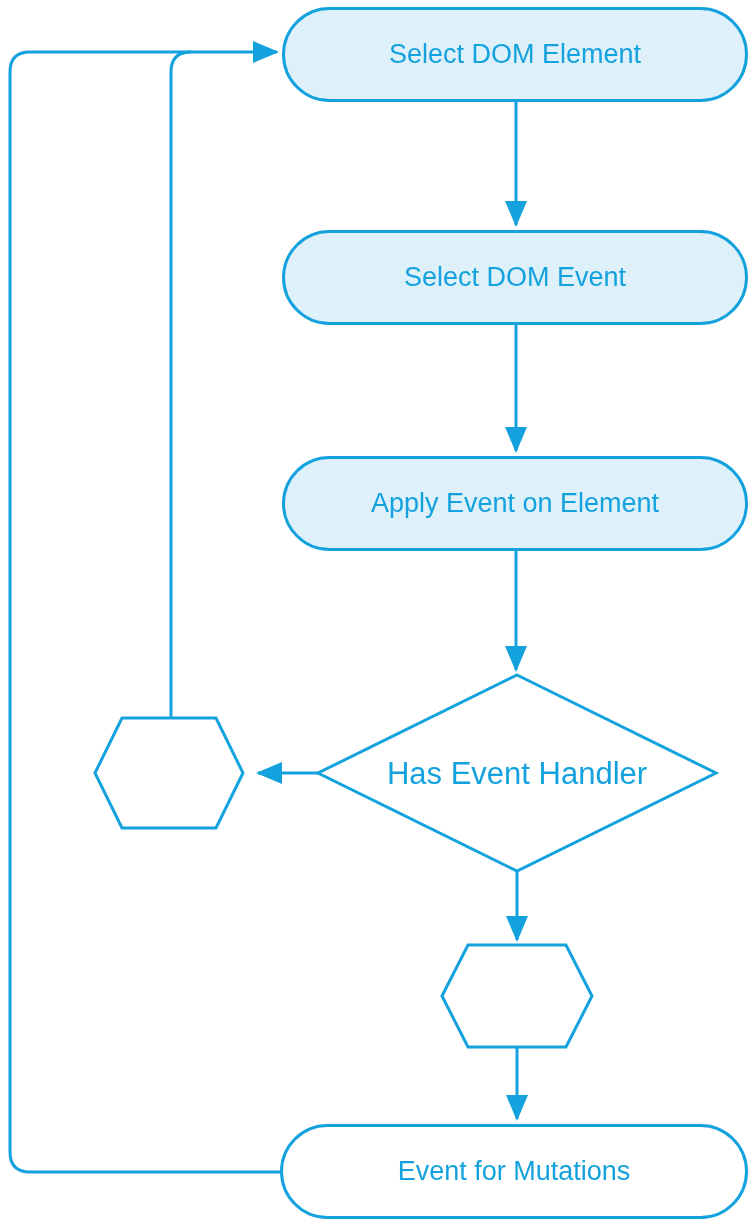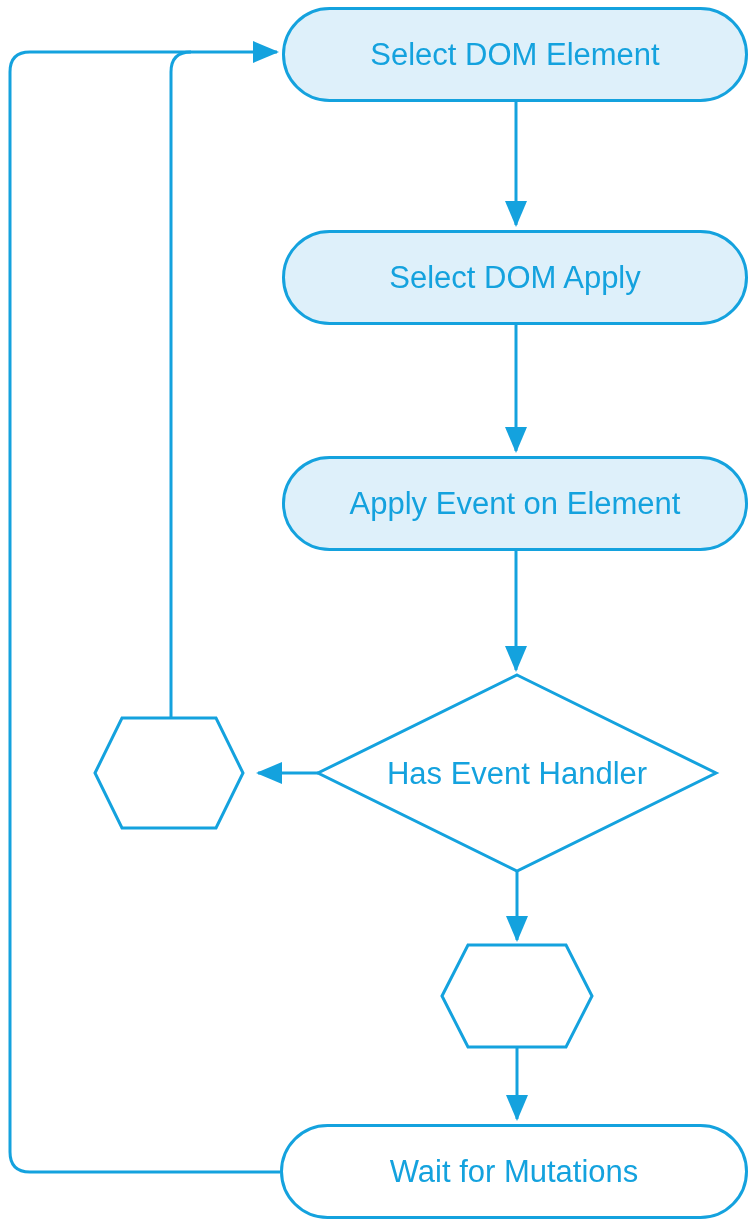--- a/index.html
+++ b/index.html
@@ -16,21 +16,21 @@
   .shape { stroke: #14A2DE; stroke-width: 3; }
   .shape-white { fill: #ffffff; }
   .node {
     position: absolute;
     display: flex;
     align-items: center;
     justify-content: center;
     box-sizing: border-box;
     border: 3px solid #14A2DE;
     color: #14A2DE;
-    font-size: 31px;
+    font-size: 27px;
     line-height: 1;
     white-space: nowrap;
     text-align: center;
   }
   .stadium { border-radius: 48px; }
   .filled { background: #DEF0FA; }
   .white-bg { background: #ffffff; }
   .shape-label {
     position: absolute;
     display: flex;
@@ -69,28 +69,28 @@
     <polygon class="shape shape-white" points="95,773 122,718 216,718 243,773 216,828 122,828"></polygon>
 
     <polygon class="shape shape-white" points="442,996 468,945 566,945 592,996 566,1047 468,1047"></polygon>
   </svg>
 
   <div class="node stadium filled" style="left:282px; top:7px; width:466px; height:95px;">
     <span>Select DOM Element</span>
   </div>
 
   <div class="node stadium filled" style="left:282px; top:230px; width:466px; height:95px;">
-    <span>Select DOM Apply</span>
+    <span>Select DOM Event</span>
   </div>
 
   <div class="node stadium filled" style="left:282px; top:456px; width:466px; height:95px;">
     <span>Apply Event on Element</span>
   </div>
 
   <div class="node stadium white-bg" style="left:280px; top:1124px; width:468px; height:95px;">
-    <span>Wait for Mutations</span>
+    <span>Event for Mutations</span>
   </div>
 
   <div class="shape-label" style="left:367px; top:753px; width:300px; height:40px;">Has Event Handler</div>
 
 
 
 </div>
 
 </body></html>

